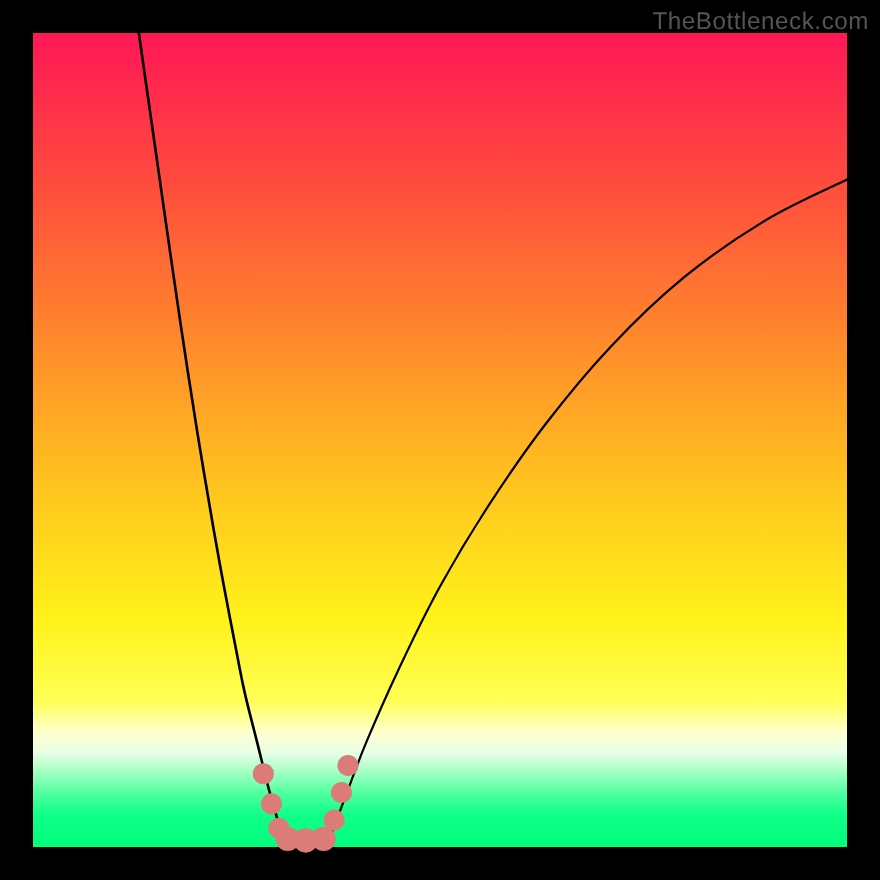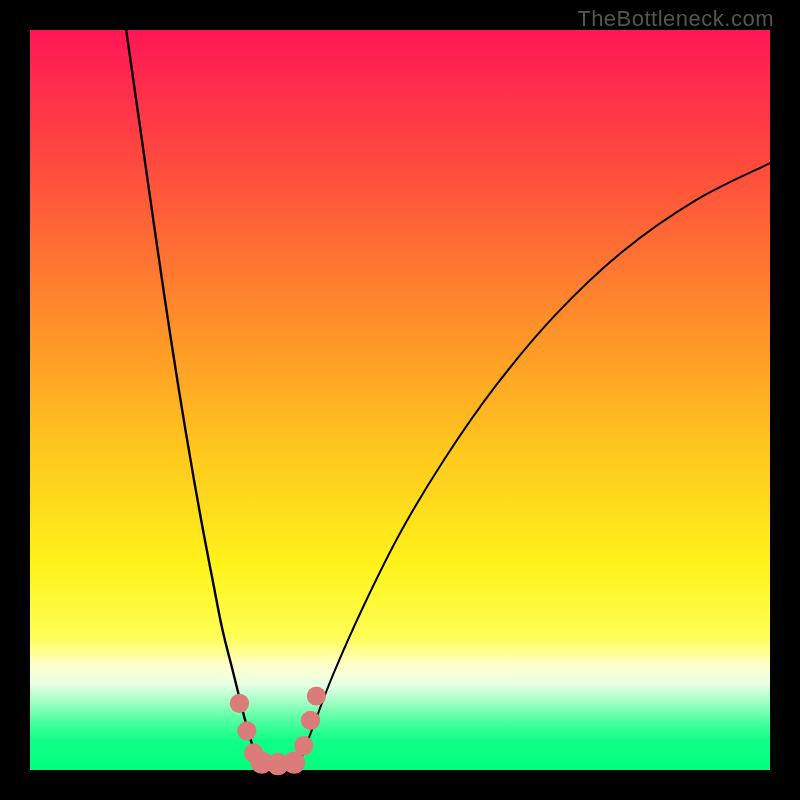--- a/index.html
+++ b/index.html
@@ -12,21 +12,21 @@
     font-family: Arial, Helvetica, sans-serif;
   }
   .stage {
     position: relative;
     width: 800px;
     height: 800px;
   }
   .watermark {
     position: absolute;
     top: 6px;
-    right: 26px;
+    right: 10px;
     color: #555;
     font-size: 22px;
     letter-spacing: 0.5px;
     z-index: 10;
   }
   svg {
     position: absolute;
     top: 0;
     left: 0;
   }

